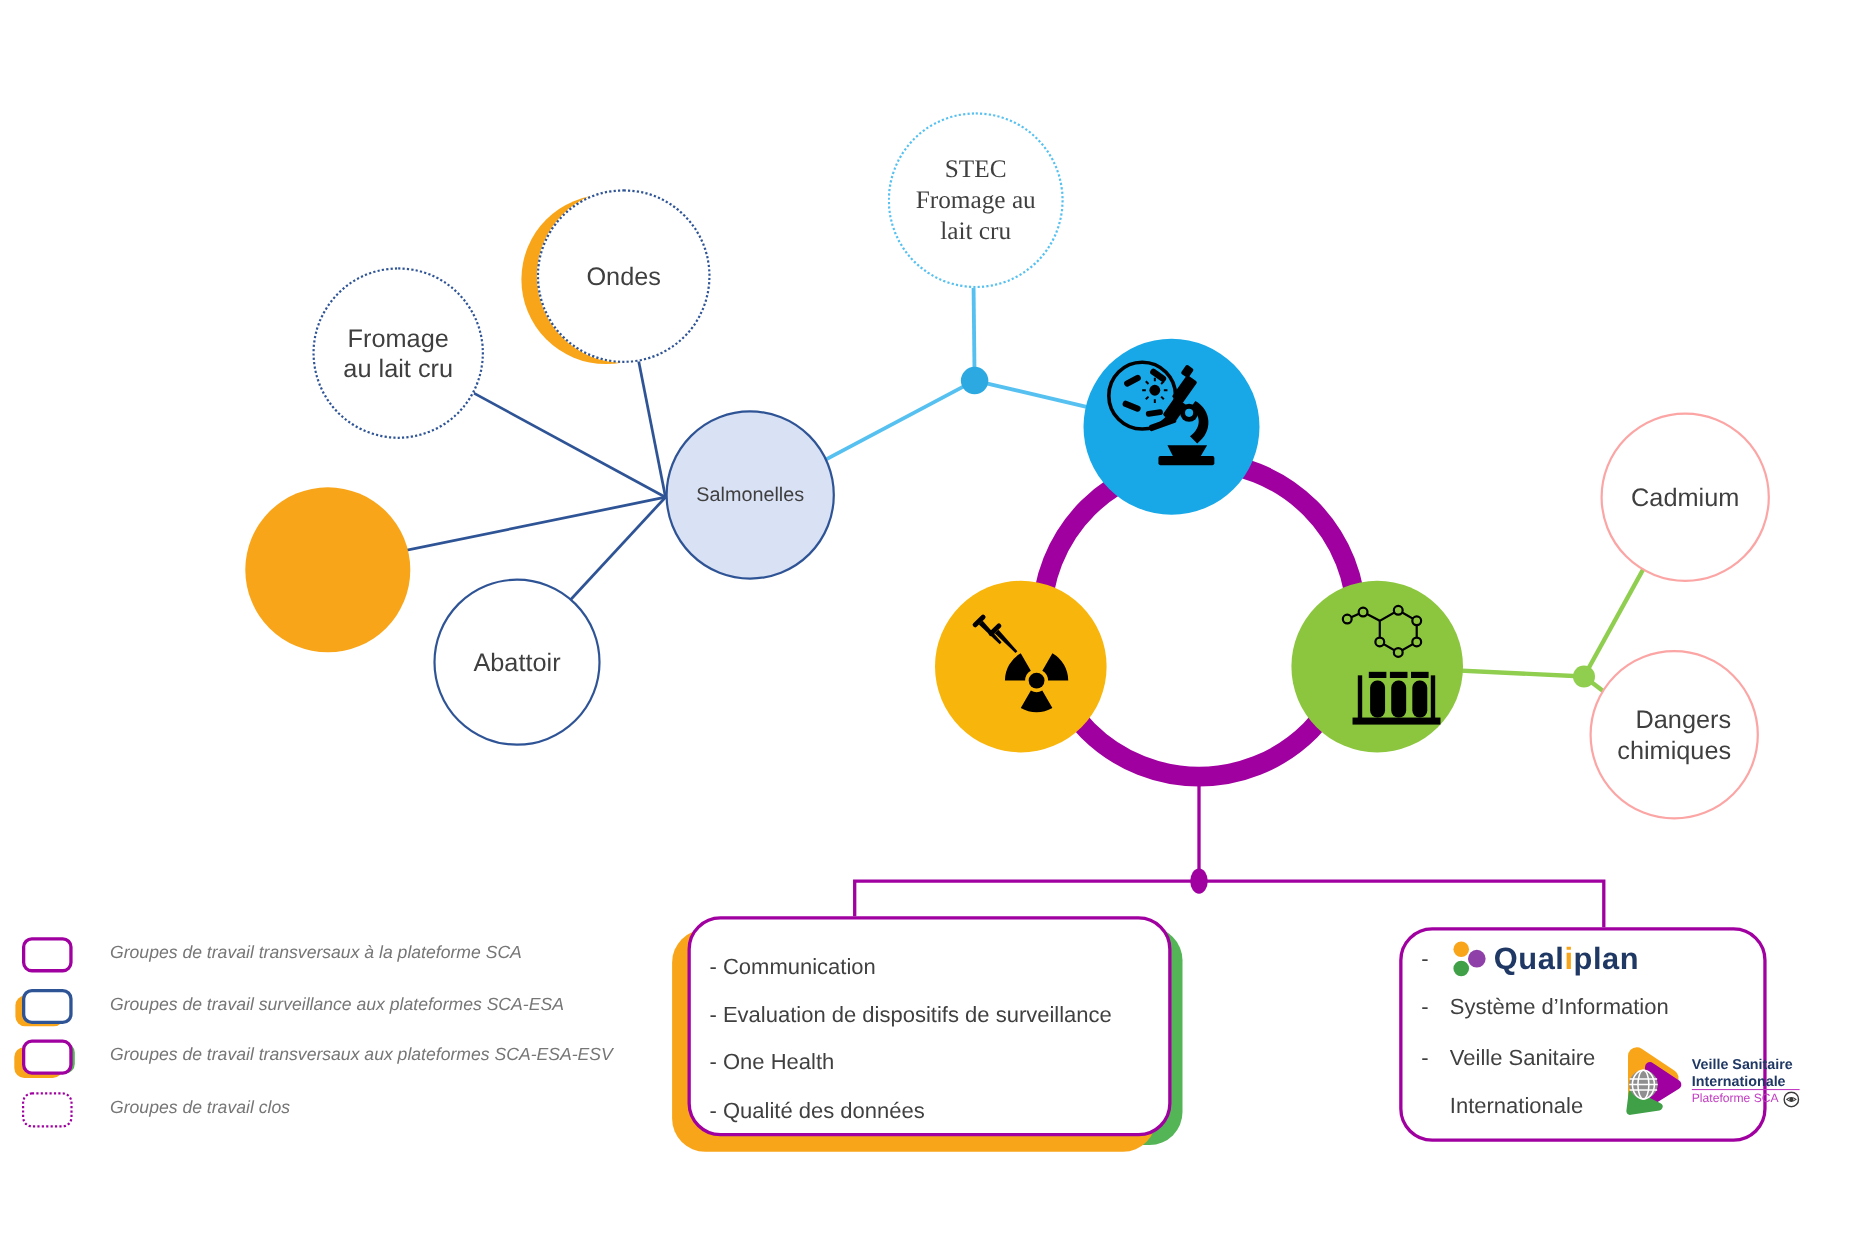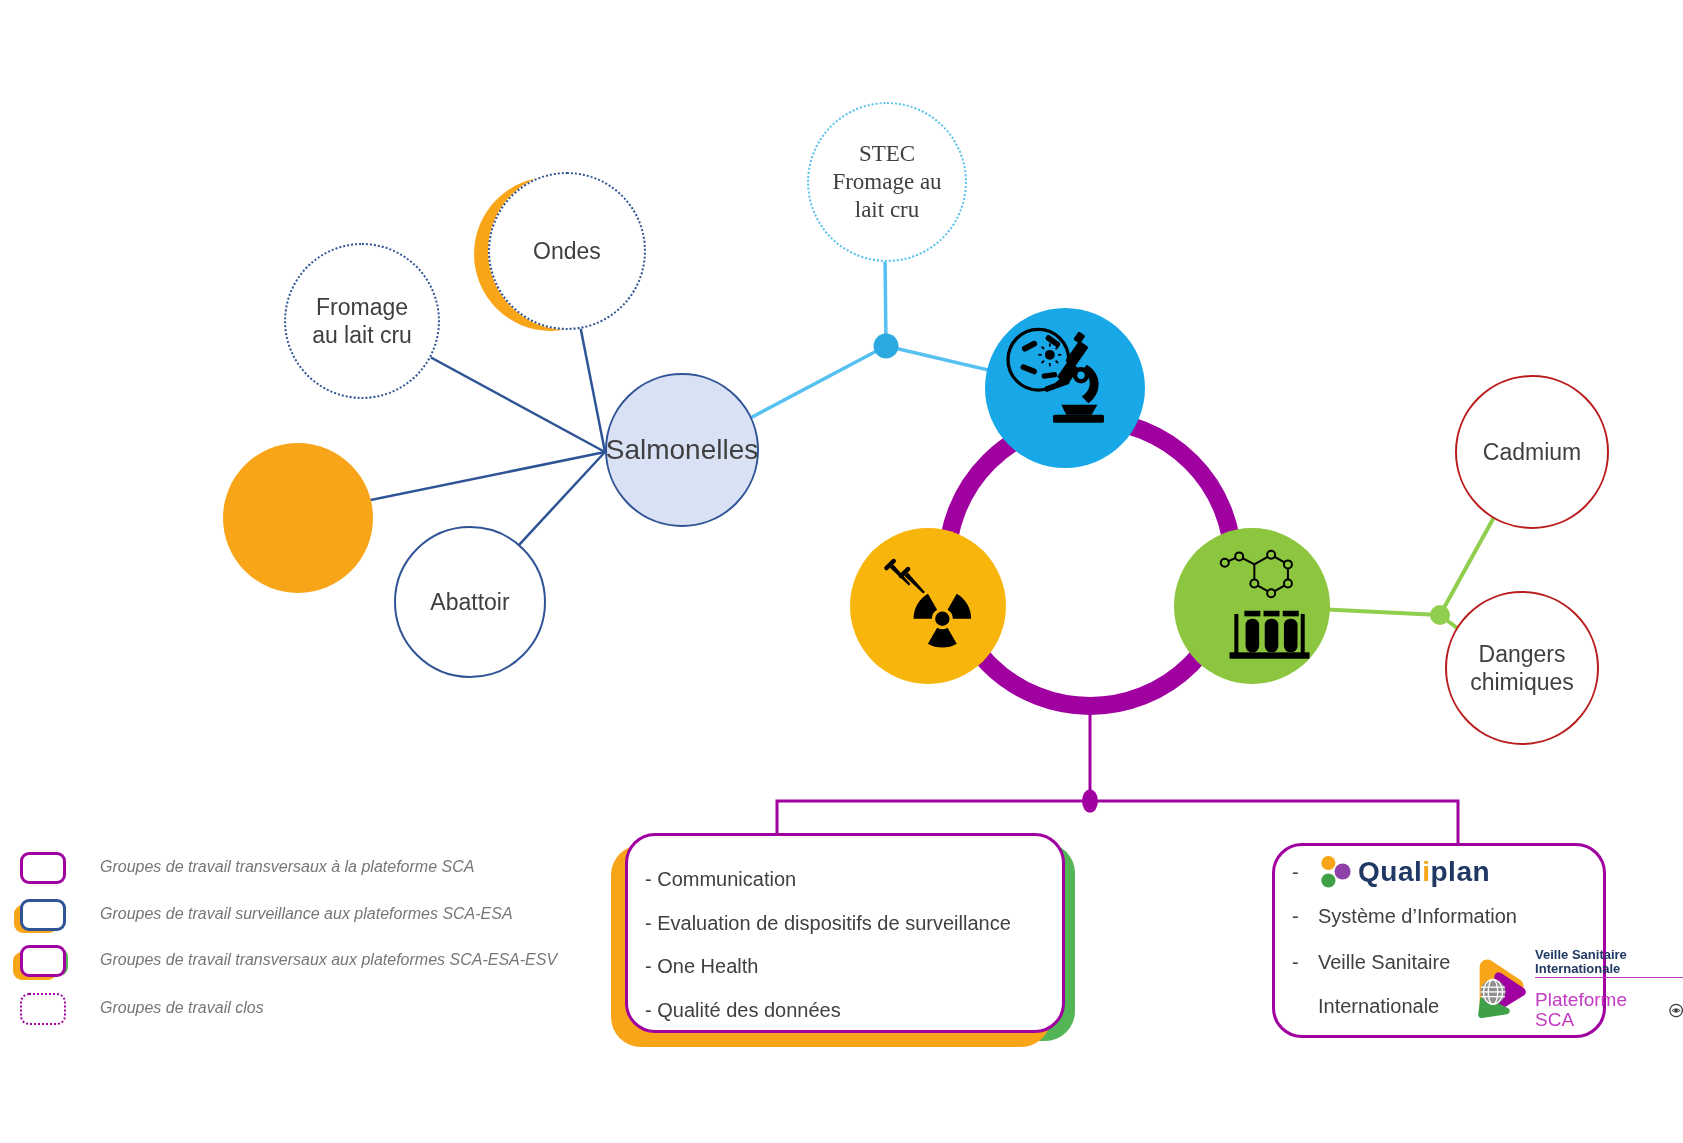--- a/index.html
+++ b/index.html
@@ -5,40 +5,40 @@
   html,body{margin:0;padding:0;background:#fff;}
   #canvas{position:relative;width:1683px;height:1143px;background:#fff;overflow:hidden;
           font-family:"Liberation Sans",sans-serif;}
   svg.layer{position:absolute;left:0;top:0;z-index:1;}
   .node{position:absolute;border-radius:50%;background:#fff;display:flex;align-items:center;
         justify-content:center;text-align:center;z-index:3;color:#3f3f3f;font-size:23px;
         line-height:1.22;white-space:pre-line;}
   .node.dotted-blue{border:2px dotted #2F5496;}
   .node.solid-blue{border:2px solid #2F5496;}
   .node.dotted-cyan{border:2px dotted #56C1F0;color:#3f3f3f;}
-  .node.green-border{border:2px solid #b91c1c;}
+  .node.green-border{border:2px solid #fca5a5;text-align:right;}
   .crescent{position:absolute;border-radius:50%;background:#F9A51A;z-index:2;}
   .hub{position:absolute;border-radius:50%;z-index:4;display:flex;align-items:center;justify-content:center;}
   .hub svg{width:82%;height:82%;}
   .shadowbox{position:absolute;border-radius:30px;z-index:2;}
   .bigbox{position:absolute;background:#fff;border:3px solid #A000A0;border-radius:30px;z-index:3;}
   .listtext{position:absolute;z-index:5;color:#404040;font-size:20px;white-space:nowrap;}
   .rowdash{display:inline-block;width:26px;}
   .legend{position:absolute;z-index:5;}
   .legend-item{position:absolute;left:0;display:flex;align-items:center;justify-content:center;}
   .swatch{position:relative;width:46px;height:30px;flex:0 0 auto;}
   .swatch .s{position:absolute;border-radius:9px;}
   .legend-label{margin-left:34px;font-style:italic;color:#767676;font-size:16px;white-space:nowrap;}
   .qp-row{display:flex;align-items:center;}
   .qp-word{font-size:28px;font-weight:bold;color:#1F3864;letter-spacing:0.5px;}
   .qp-word .qi{color:#F9A51A;}
   .vsi{position:absolute;z-index:6;display:flex;align-items:center;}
   .vsi-text{margin-left:4px;line-height:1.1;}
   .vsi-navy{font-size:13px;font-weight:bold;color:#1F3864;}
-  .vsi-mag{font-size:19px;color:#C23BC2;border-top:1px solid #C23BC2;padding-top:12px;
+  .vsi-mag{font-size:11px;color:#C23BC2;border-top:1px solid #C23BC2;padding-top:1px;
            display:flex;align-items:center;gap:4px;}
 </style>
 </head>
 <body>
 
 <div id="canvas">
 
   <svg class="layer" width="1683" height="1143" viewBox="0 0 1683 1143">
 
     <g stroke="#2F5496" stroke-width="2.5" fill="none">
@@ -79,21 +79,21 @@
     <span>Fromage
 au lait cru</span>
   </div>
 
   <div class="crescent" style="left:223px;top:443px;width:150px;height:150px;"></div>
 
   <div class="node solid-blue" style="left:394px;top:526px;width:148px;height:148px;">
     <span>Abattoir</span>
   </div>
 
-  <div class="node solid-blue" style="left:605px;top:373px;width:150px;height:150px;background:#D9E1F4;font-size:28px;">
+  <div class="node solid-blue" style="left:605px;top:373px;width:150px;height:150px;background:#D9E1F4;font-size:18px;">
     <span>Salmonelles</span>
   </div>
 
   <div class="node dotted-cyan" style="left:807px;top:102px;width:156px;height:156px;font-family:Liberation Serif, serif;">
     <span>STEC
 Fromage au
 lait cru</span>
   </div>
 
   <div class="node green-border" style="left:1455px;top:375px;width:150px;height:150px;">

